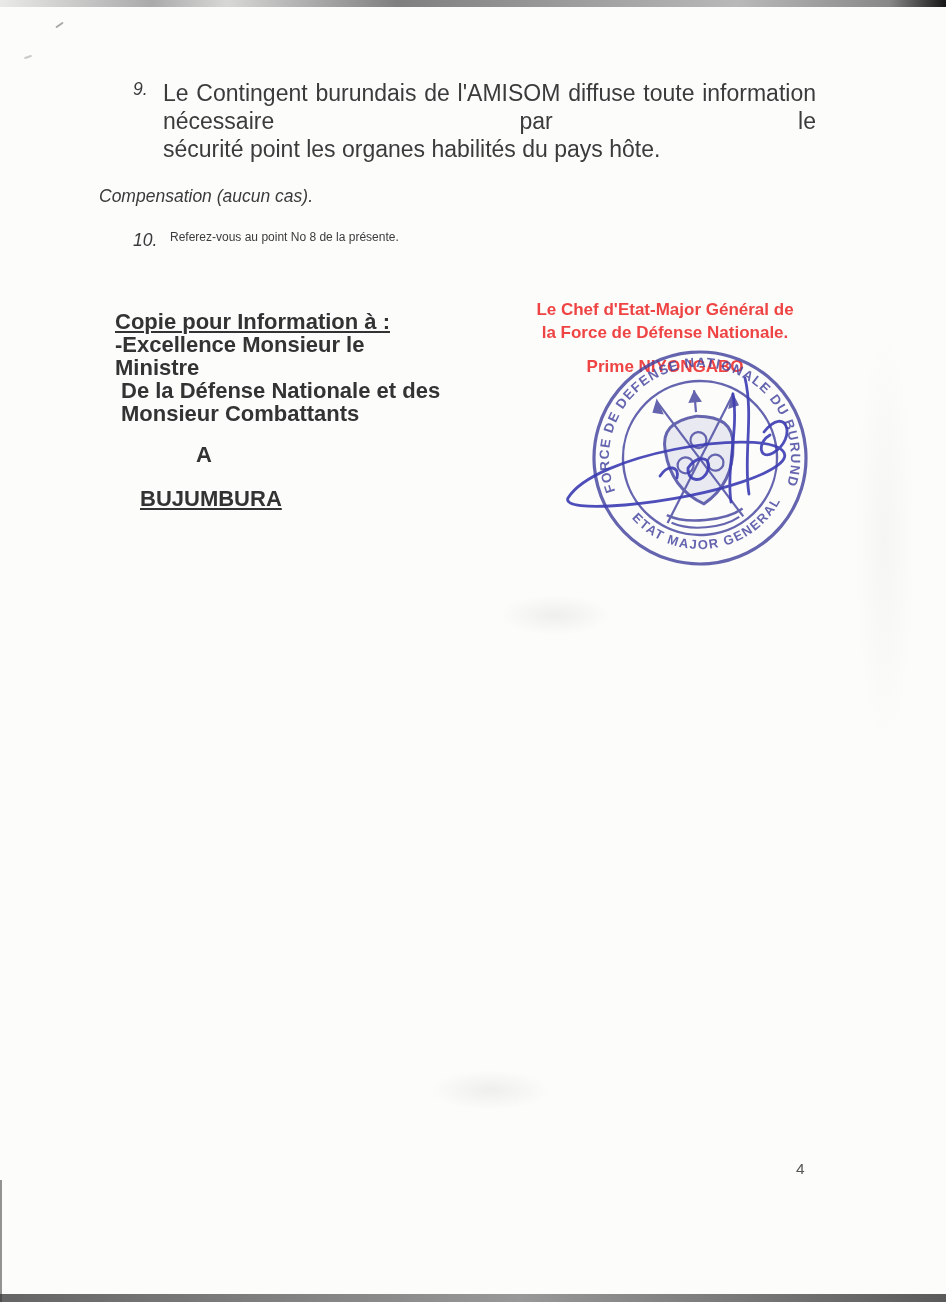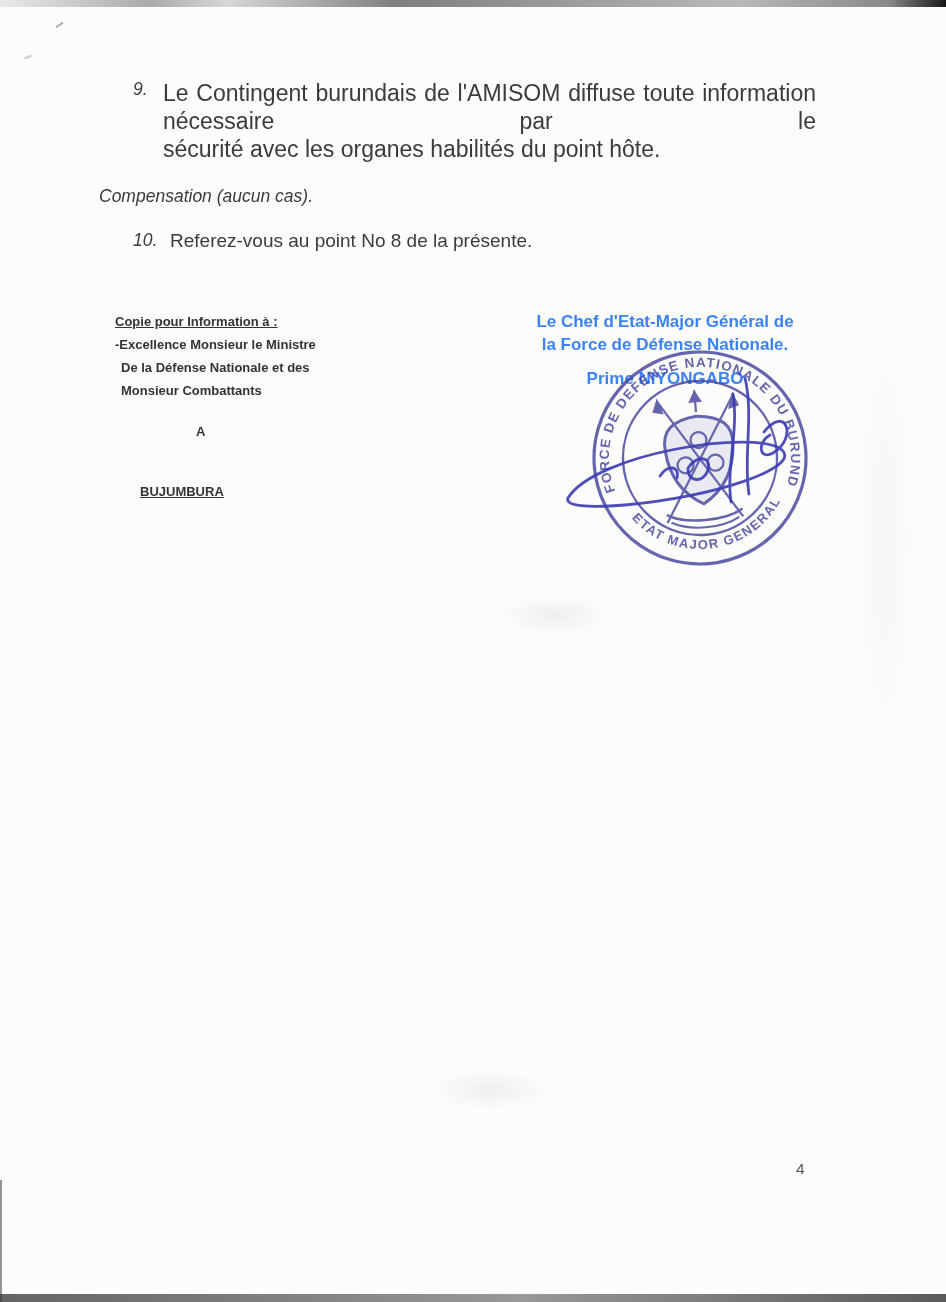--- a/index.html
+++ b/index.html
@@ -28,32 +28,32 @@
   .smudge1{left:500px;top:595px;width:110px;height:40px;}
   .smudge2{left:430px;top:1070px;width:120px;height:40px;}
   .smudge3{left:855px;top:330px;width:60px;height:420px;opacity:.5;}
 
   
   .item-num{position:absolute;font-style:italic;font-size:17.5px;}
   .para9{position:absolute;left:163px;top:79px;width:653px;font-size:23px;line-height:28px;}
   .jline{text-align:justify;text-align-last:justify;}
   .jline.last{text-align-last:left;}
   .compensation{position:absolute;left:99px;top:186px;font-style:italic;font-size:17.5px;}
-  .para10{position:absolute;left:170px;top:230px;font-size:19px;}
+  .para10{position:absolute;left:170px;top:230px;font-size:12px;}
 
   .copy-block{position:absolute;left:115px;top:310px;width:330px;
-    font-weight:bold;font-size:13px;line-height:23px;color:#333;}
+    font-weight:bold;font-size:22px;line-height:23px;color:#333;}
   .copy-title{text-decoration:underline;}
   .copy-indent{padding-left:6px;}
   .copy-a{margin-top:18px;padding-left:81px;}
-  .copy-city{margin-top:37px;padding-left:25px;}
+  .copy-city{margin-top:21px;padding-left:25px;}
   .copy-city span{text-decoration:underline;}
 
-  .sig-block{position:absolute;left:515px;top:310px;width:300px;text-align:center;
-    font-weight:bold;font-size:17px;line-height:23px;color:#3b82f6;}
+  .sig-block{position:absolute;left:515px;top:298px;width:300px;text-align:center;
+    font-weight:bold;font-size:17px;line-height:23px;color:#ef4444;}
   .sig-name{margin-top:11px;}
 
   .stamp-wrap{position:absolute;left:540px;top:336px;width:300px;height:260px;}
 
   .page-number{position:absolute;left:796px;top:1160px;font-size:15.5px;color:#555;}
 </style>
 </head>
 <body>
 
 <div class="page">
@@ -63,21 +63,21 @@
   <div class="edge-left"></div>
   <div class="speck speck1"></div>
   <div class="speck speck2"></div>
   <div class="smudge smudge1"></div>
   <div class="smudge smudge2"></div>
   <div class="smudge smudge3"></div>
 
   <div class="item-num" style="left:133px;top:79px;">9.</div>
   <div class="para9">
     <div class="jline">Le Contingent burundais de l'AMISOM diffuse toute information nécessaire par le</div>
-    <div class="jline last">sécurité avec les organes habilités du point hôte.</div>
+    <div class="jline last">sécurité point les organes habilités du pays hôte.</div>
   </div>
 
   <div class="compensation">Compensation (aucun cas).</div>
 
   <div class="item-num" style="left:133px;top:230px;">10.</div>
   <div class="para10">Referez-vous au point No 8 de la présente.</div>
 
   <div class="copy-block">
     <div class="copy-title">Copie pour Information à :</div>
     <div>-Excellence Monsieur le Ministre</div>

